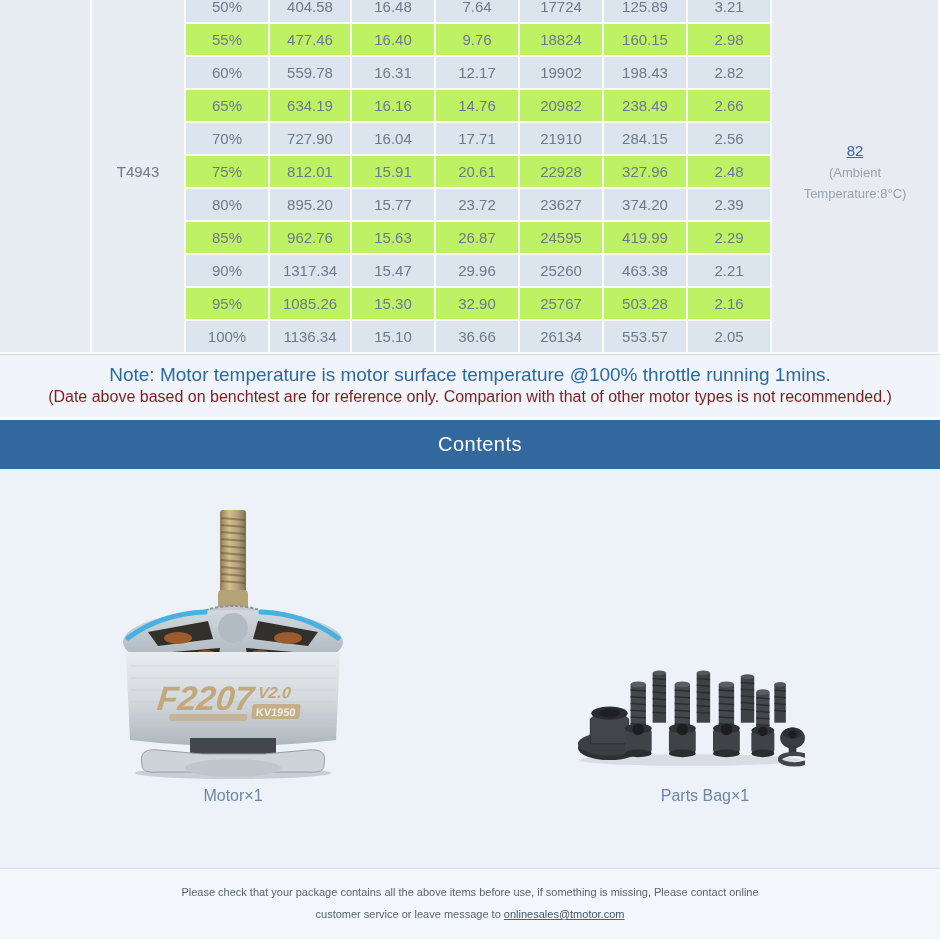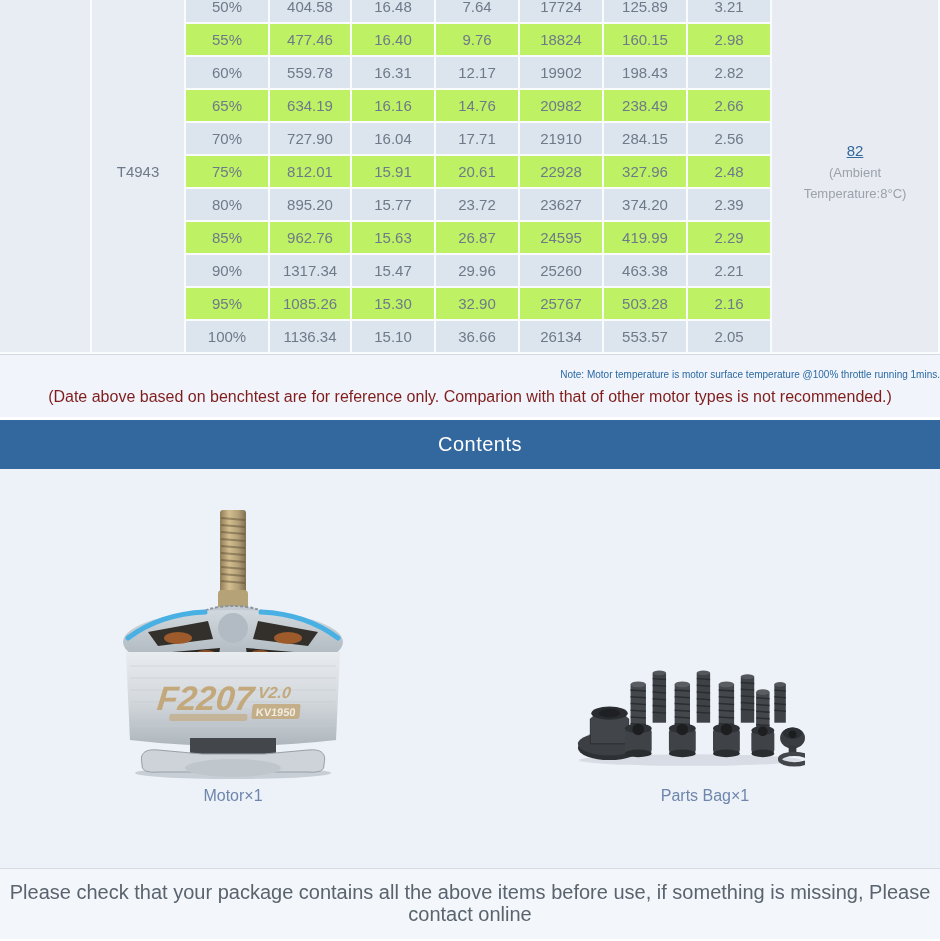--- a/index.html
+++ b/index.html
@@ -14,39 +14,39 @@
   td.merged { background:#e8edf4; border-right:1px solid #d9dfe7; border-bottom:none; }
   td.temp-cell { background:#e8ebf1; border-right:none; border-bottom:none; vertical-align:middle; }
   tr.r-dark td.data { background:#dce4ee; }
   tr.r-light td.data { background:#bef264; }
   td.last-data { }
   .temp-val { color:#31699f; font-size:15px; line-height:22px;text-decoration:underline; }
   .temp-note { color:#9aa2ac; font-size:13px; line-height:21px; }
 
   
   .note-section { height:62px; background:#f1f4fa; text-align:center; padding-top:9px; }
-  .note-line1 { color:#2a6aa4; font-size:10px; line-height:22px;text-align:right; }
+  .note-line1 { color:#2a6aa4; font-size:19px; line-height:22px; }
   .note-line2 { color:#7f1d1d; font-size:16px; line-height:22px; }
   .gap { height:3px; background:#ffffff; }
 
   
   .banner { height:49px; background:#33689e; display:flex; align-items:center; justify-content:center;padding-left:20px; }
   .banner-title { color:#ffffff; font-size:20px; letter-spacing:0.5px; }
 
   
   .contents-section { position:relative; height:400px; background:#edf1f8; border-bottom:1px solid #d7dce4; }
   .motor-figure { position:absolute; left:110px; top:33px; width:246px; }
   .parts-figure { position:absolute; left:575px; top:192px; width:230px; }
   .caption { position:absolute; top:318px; text-align:center; color:#6e86ac; font-size:16px; }
   .caption-motor { left:110px; width:246px; }
   .caption-parts { left:565px; width:280px; }
 
   
   .footer-section { height:70px; background:#f3f6fa; text-align:center; padding-top:12px; }
-  .footer-line { color:#5a646e; font-size:20px; line-height:22px; }
+  .footer-line { color:#5a646e; font-size:11px; line-height:22px; }
   .email-link { color:#4a5560; text-decoration:underline; text-decoration-color:#33689e; cursor:pointer; }
 </style>
 </head>
 <body>
 
 <div class="table-section">
   <table class="spec">
     <colgroup>
       <col style="width:92px">
         <col style="width:94px">
@@ -394,13 +394,14 @@
       <ellipse cx="229" cy="100" rx="15" ry="5.5" fill="none" stroke="#42464b" stroke-width="4.5"></ellipse>
     </svg>
   </div>
 
   <div class="caption caption-motor">Motor×1</div>
   <div class="caption caption-parts">Parts Bag×1</div>
 </div>
 
 <div class="footer-section">
   <div class="footer-line">Please check that your package contains all the above items before use, if something is missing, Please contact online</div>
+  <div class="footer-line"><span>customer service or leave message to </span><a class="email-link">onlinesales@tmotor.com</a></div>
 </div>
 
 </body></html>

